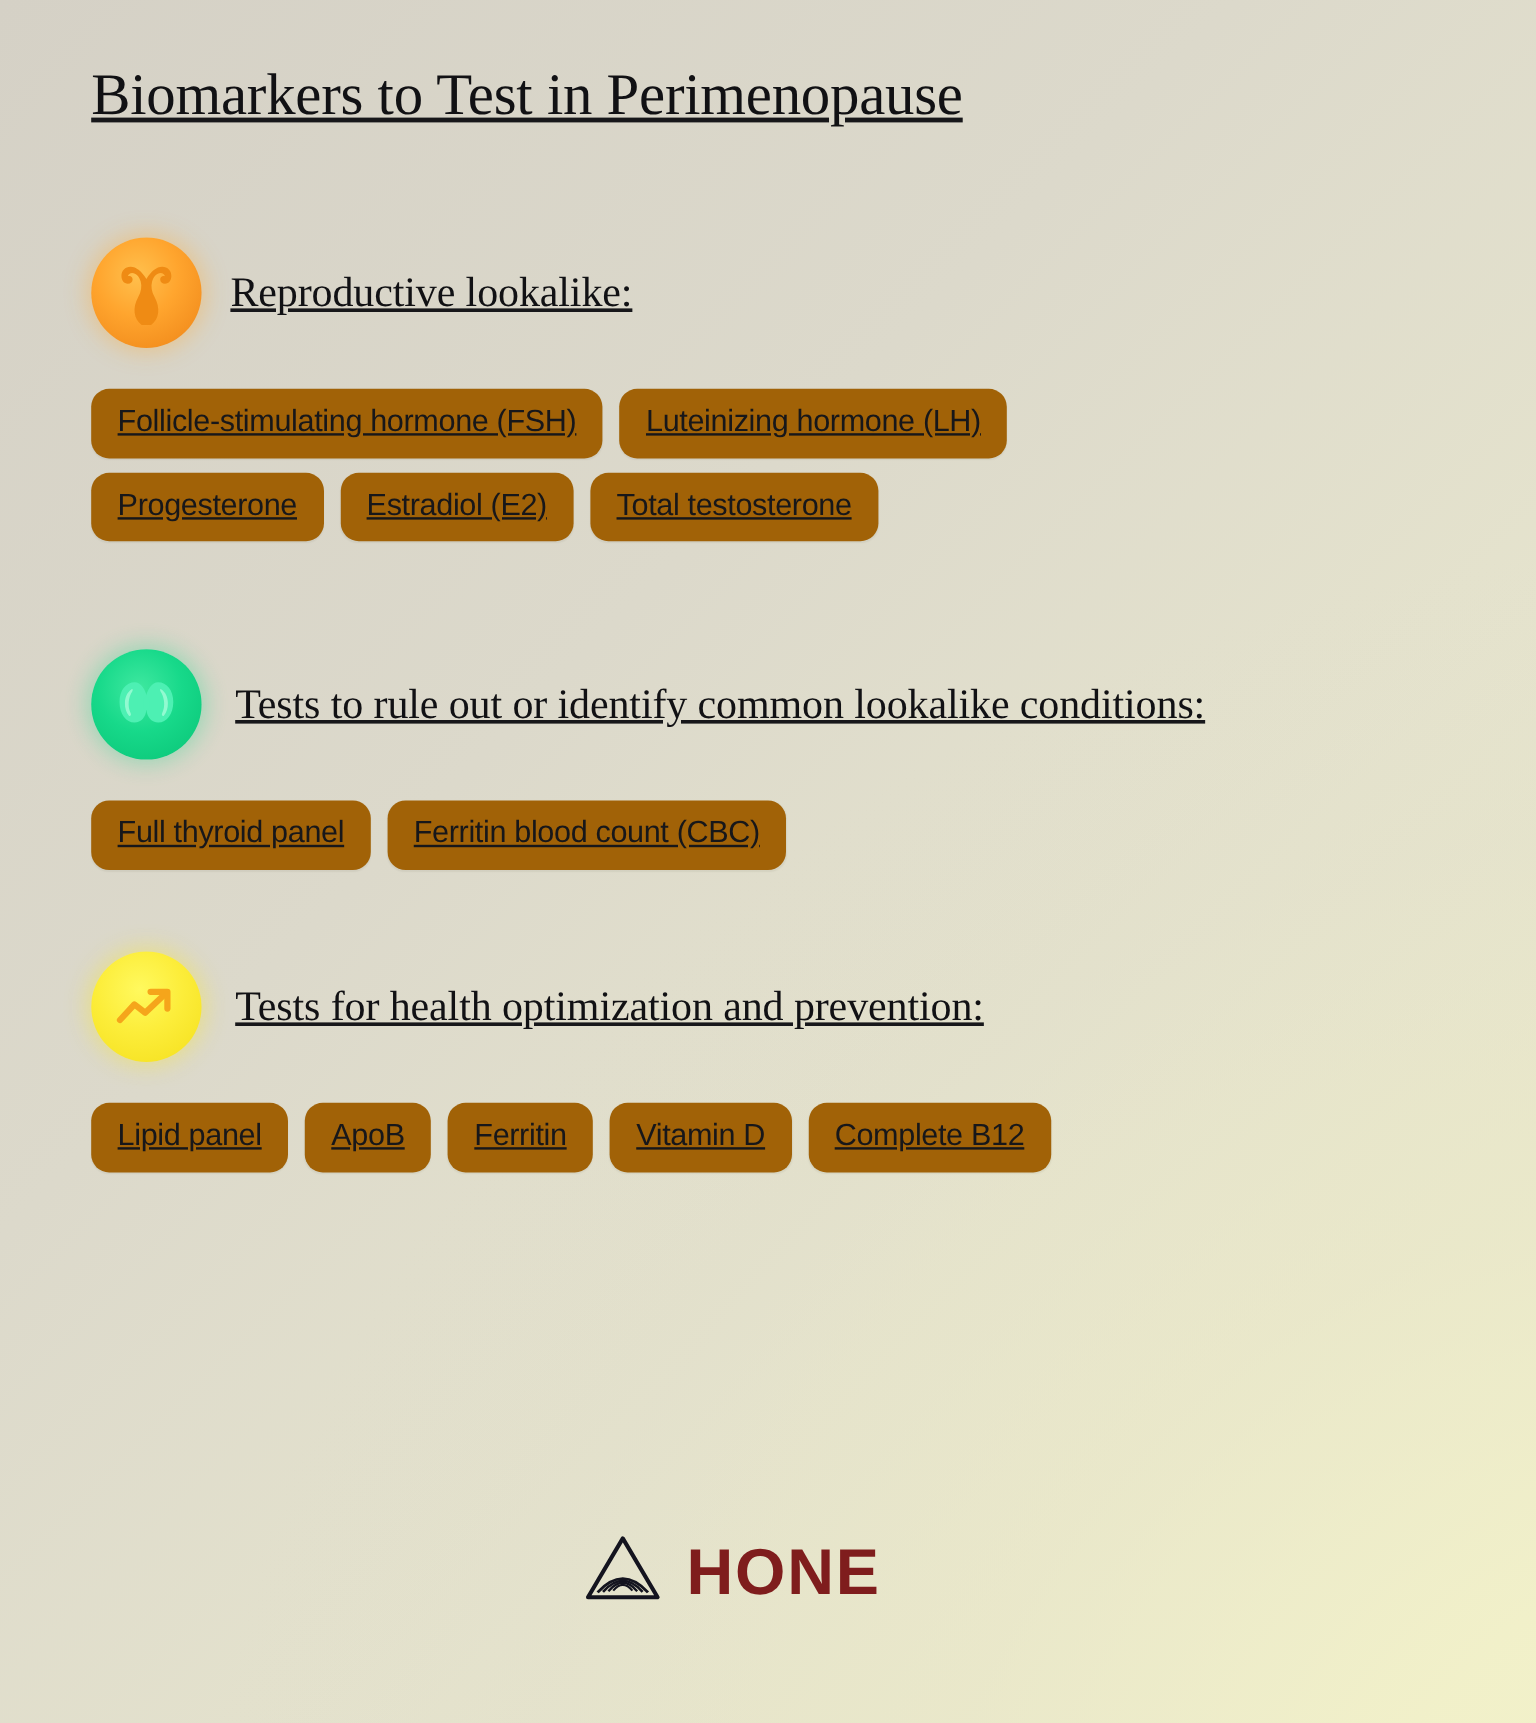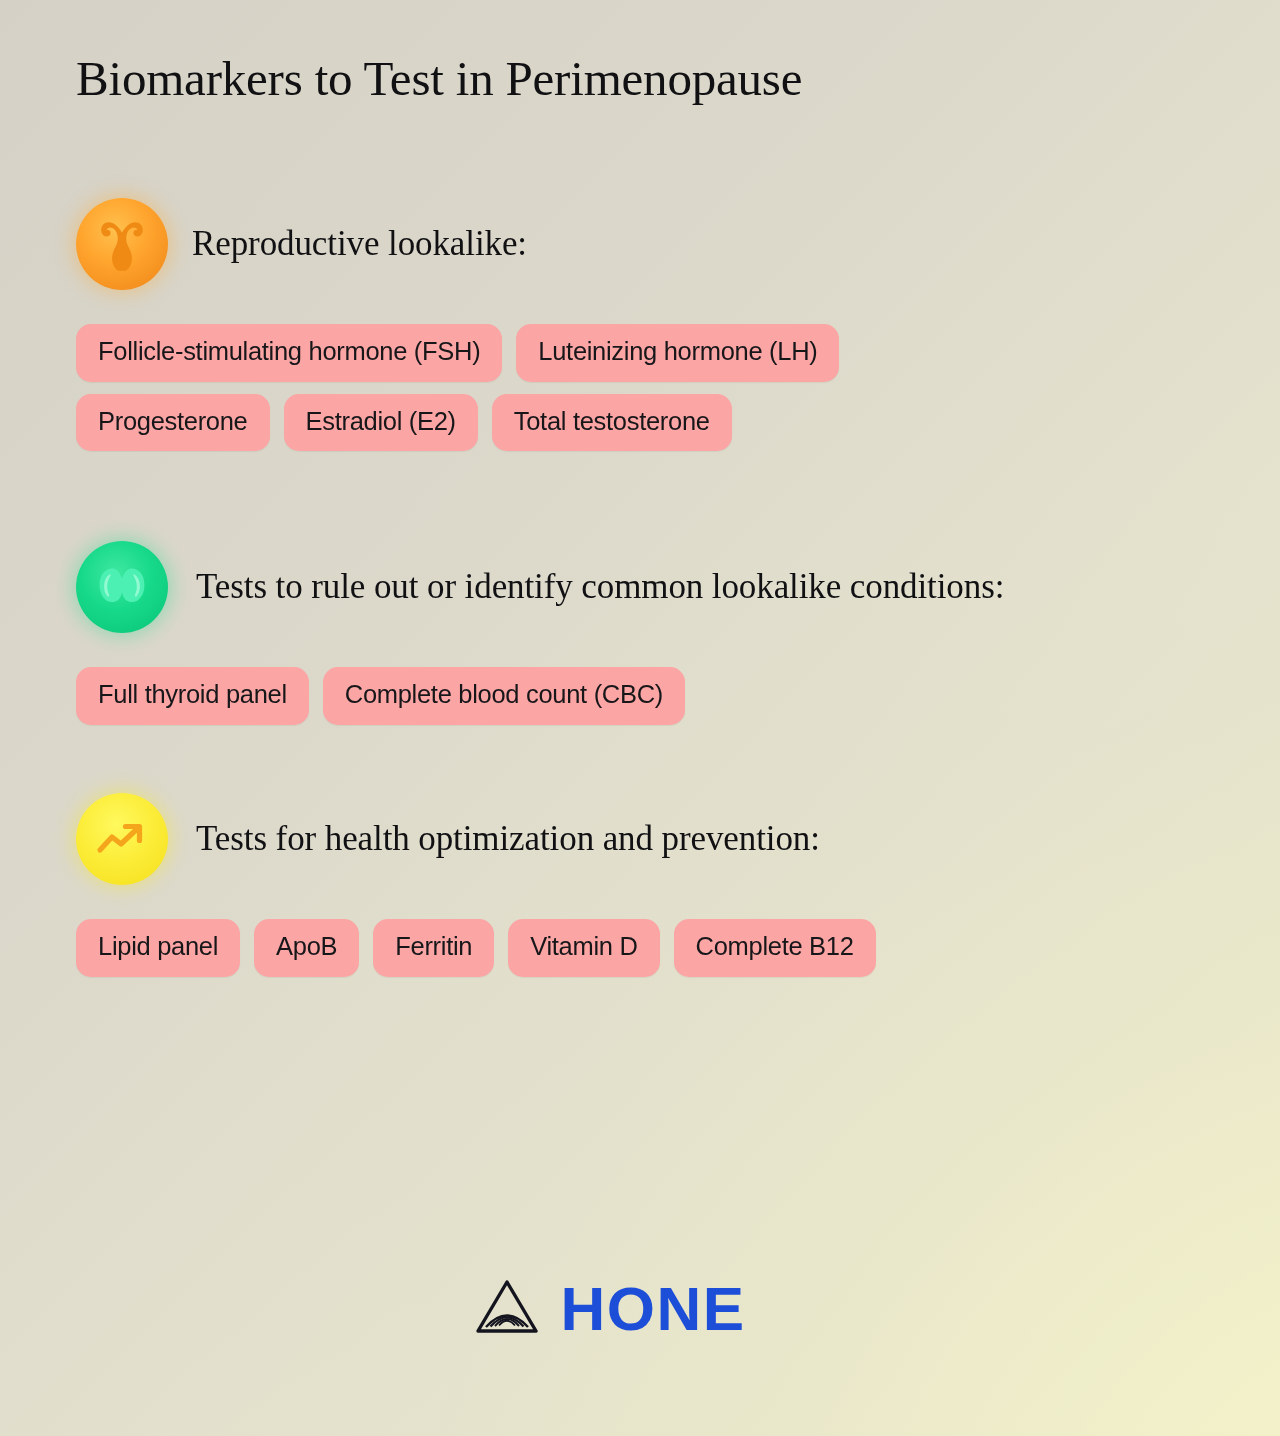--- a/index.html
+++ b/index.html
@@ -18,20 +18,21 @@
     color: #17171a;
     overflow: hidden;
     position: relative;
   }
 
   .page {
     width: 1220px;
     height: 1436px;
     padding: 0 76px;
     position: relative;
+    text-decoration: underline;
   }
 
   
   .title {
     font-family: "Liberation Serif", serif;
     font-size: 49px;
     line-height: 1.1;
     font-weight: 400;
     letter-spacing: -0.2px;
     color: #111114;
@@ -100,21 +101,21 @@
 
   
   .pill-rows { margin-top: 34px; }
   .pill-row {
     display: flex;
     flex-wrap: nowrap;
     gap: 14px;
     margin-bottom: 12px;
   }
   .pill {
-    background: #fca5a5;
+    background: #a16207;
     border-radius: 15px;
     padding: 11px 22px 13px 22px;
     font-size: 25.5px;
     line-height: 1.32;
     letter-spacing: -0.3px;
     color: #17171a;
     white-space: nowrap;
     box-shadow: 0 1px 1px rgba(120,115,95,0.10);
   }
 
@@ -125,24 +126,24 @@
     right: 0;
     top: 1278px;
     display: flex;
     align-items: center;
     justify-content: center;
     gap: 20px;
   }
   .logo-mark { display: block; }
   .logo-word {
     font-family: "Liberation Sans", sans-serif;
-    font-size: 62px;
+    font-size: 54px;
     font-weight: 700;
     letter-spacing: 1.5px;
-    color: #1d4ed8;
+    color: #7f1d1d;
     line-height: 1;
   }
 </style>
 </head>
 <body>
 
 <div class="page">
 
   <h1 class="title">Biomarkers to Test in Perimenopause</h1>
 
@@ -178,21 +179,21 @@
           <path d="M27 18.6c1.2 0 2.2 1 2.2 2.3v6.6c0 1.3-1 2.3-2.2 2.3s-2.2-1-2.2-2.3v-6.6c0-1.3 1-2.3 2.2-2.3z" fill="#4df0b3"></path>
           <path d="M14.5 12.5c-3.4 2.2-5.3 6.3-5.4 11.3-.1 4.2 1.1 8 3.2 10.4 1.1 1.3 2.3-.3 1.6-1.8-1.4-2.9-2-6.3-1.6-9.8.3-3 1.3-6 2.9-8.4.8-1.2.3-2.5-.7-1.7z" fill="#9ffbd6" opacity="0.85"></path>
           <path d="M39.5 12.5c3.4 2.2 5.3 6.3 5.4 11.3.1 4.2-1.1 8-3.2 10.4-1.1 1.3-2.3-.3-1.6-1.8 1.4-2.9 2-6.3 1.6-9.8-.3-3-1.3-6-2.9-8.4-.8-1.2-.3-2.5.7-1.7z" fill="#9ffbd6" opacity="0.85"></path>
         </svg>
       </div>
       <div class="section-title">Tests to rule out or identify common lookalike conditions:</div>
     </div>
     <div class="pill-rows">
       <div class="pill-row">
         <span class="pill">Full thyroid panel</span>
-        <span class="pill">Complete blood count (CBC)</span>
+        <span class="pill">Ferritin blood count (CBC)</span>
       </div>
     </div>
   </div>
 
   <div class="section" id="section-2">
     <div class="section-head">
       <div class="badge yellow">
         <svg width="56" height="44" viewBox="0 0 56 44" aria-hidden="true">
           <path d="M6 33 L18 20 L27 27 L44 11" fill="none" stroke="#f5a51b" stroke-width="5.2" stroke-linecap="round" stroke-linejoin="round"></path>
           <path d="M31.5 9.5 L45.5 9.5 L45.5 23.5" fill="none" stroke="#f5a51b" stroke-width="5.2" stroke-linecap="round" stroke-linejoin="round"></path>

